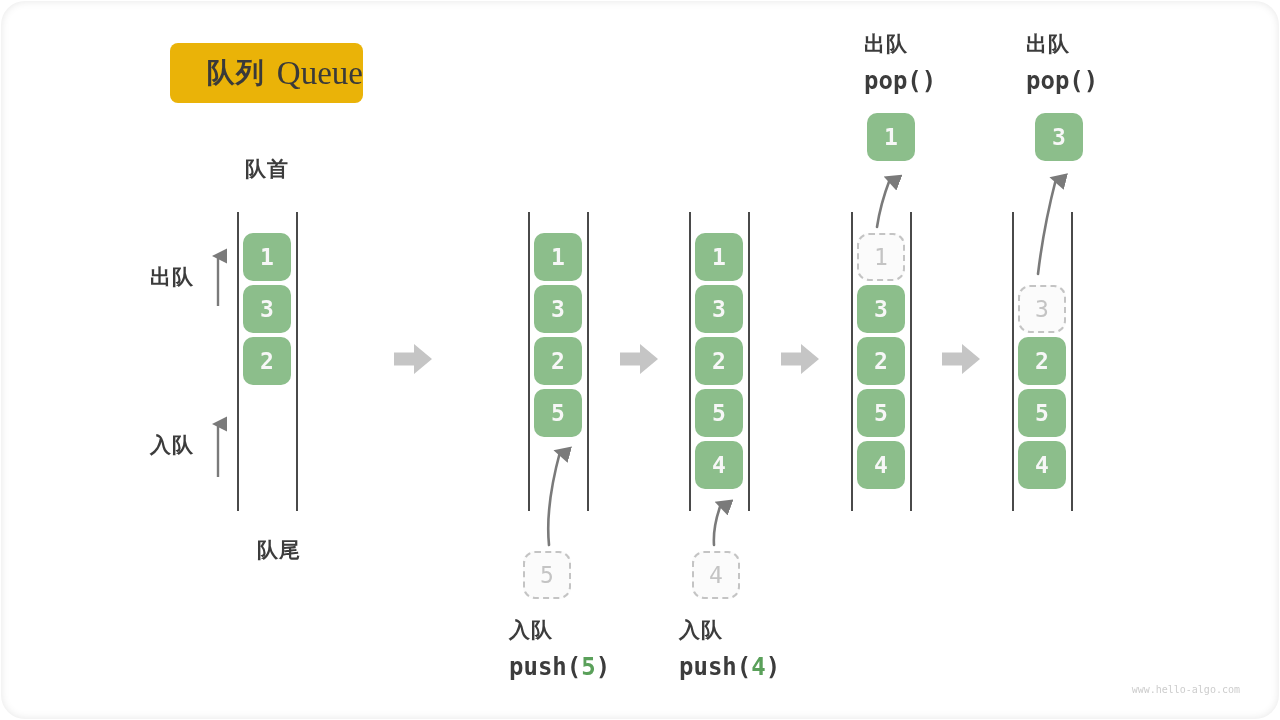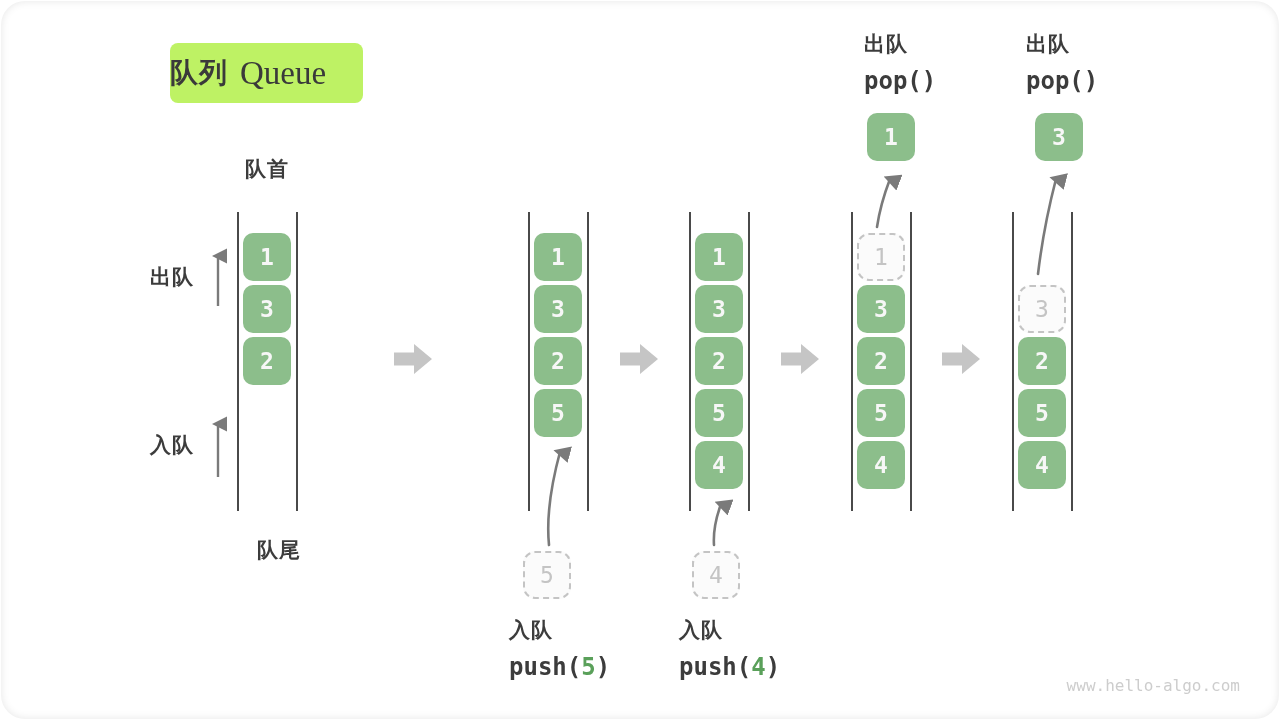--- a/index.html
+++ b/index.html
@@ -23,25 +23,25 @@
     border-radius: 24px;
     box-shadow: inset 0 0 8px rgba(0,0,0,0.10);
     pointer-events: none;
   }
   .title-chip {
     position: absolute;
     left: 170px;
     top: 43px;
     width: 193px;
     height: 60px;
-    background: #bef264;
+    background: #eab308;
     border-radius: 8px;
     display: flex;
     align-items: center;
-    justify-content: flex-start;
+    justify-content: flex-end;
     gap: 12px;
   }
   .title-zh {
     font-size: 28px;
     font-weight: 700;
     color: #3a3a3a;
     letter-spacing: 1px;
   }
   .title-en {
     font-family: Liberation Serif, serif;
@@ -120,21 +120,21 @@
     position: absolute;
     left: 0;
     top: 0;
     pointer-events: none;
   }
   .watermark {
     position: absolute;
     right: 40px;
     bottom: 25px;
     font-family: "DejaVu Sans Mono", "Liberation Mono", monospace;
-    font-size: 16px;
+    font-size: 10px;
     color: #cdcdcd;
   }
 </style>
 </head>
 <body>
 
 <div class="canvas">
 
   <div class="title-chip">
     <span class="title-zh">队列</span>

